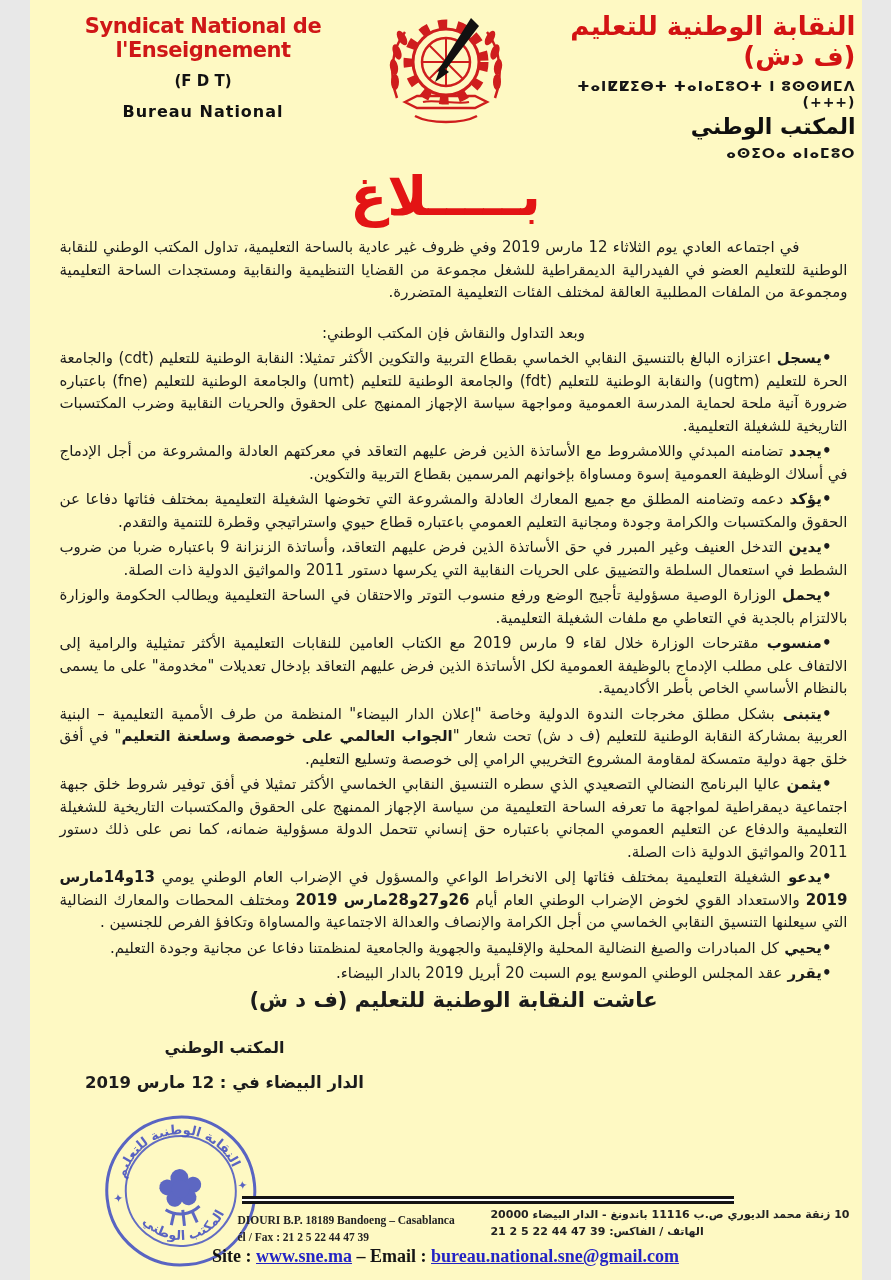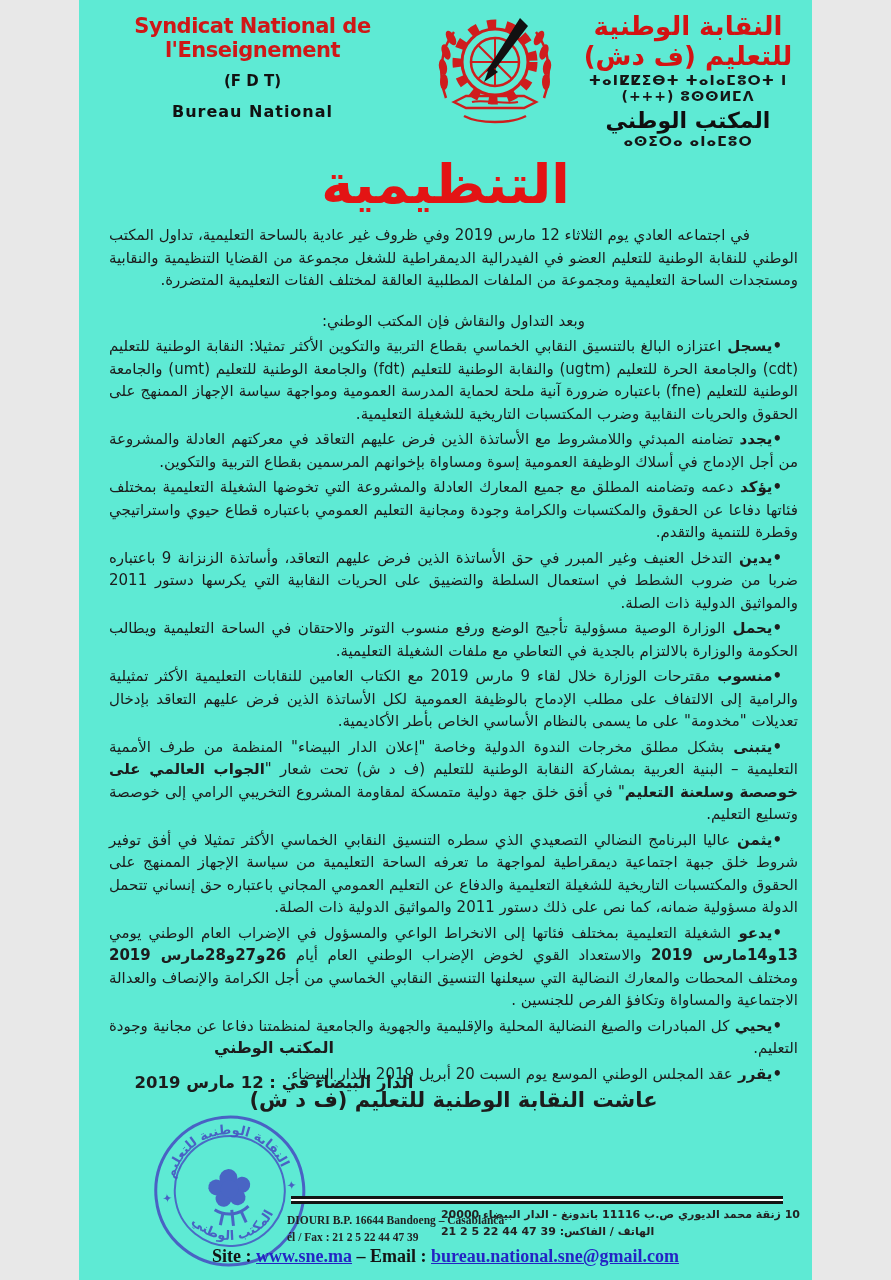--- a/index.html
+++ b/index.html
@@ -1,35 +1,35 @@
 <!DOCTYPE html>
 <html><head>
 <meta charset="utf-8">
 <style>
   * { margin:0; padding:0; box-sizing:border-box; }
   html,body { background:#e8e8e8; }
   .page {
     position:relative;
-    width:733px; height:1280px;
+    width:832px; height:1280px;
     margin:0 auto;
-    background:#5eead4;
+    background:#fef9c3;
     font-family:"DejaVu Sans", sans-serif;
     color:#1c1c1c;
     overflow:hidden;
   }
   
   .header { display:flex; align-items:flex-start; padding:10px 6px 0 6px; }
   .h-left { width:335px; text-align:center; padding-top:4px; }
   .fr-title { color:#cf1717; font-weight:bold; font-size:21px; letter-spacing:-0.5px; }
   .fr-fdt   { color:#111; font-weight:bold; font-size:15px; margin-top:10px; }
   .fr-bureau{ color:#111; font-weight:bold; font-size:16px; margin-top:12px; letter-spacing:1px; }
   .h-logo { width:150px; display:flex; justify-content:center; }
-  .h-right { flex:1; text-align:center; padding-top:2px; }
+  .h-right { flex:1; padding-top:2px; }
   .ar-title { color:#d31313; font-weight:bold; font-size:26px; line-height:1.15; }
-  .tif { color:#161616; font-weight:bold; font-size:14px; letter-spacing:1px; }
+  .tif { color:#161616; font-weight:bold; font-size:14px; margin-top:6px; letter-spacing:1px; }
   .ar-office { color:#0f0f0f; font-weight:bold; font-size:22px; margin-top:4px; }
   
   .doc-title {
     text-align:center;
     color:#e31414;
     font-weight:bold;
     font-size:54px;
     margin-top:6px;
     line-height:1.1;
   }
@@ -137,21 +137,21 @@
     </div>
 
     <div class="h-right" dir="rtl">
       <div class="ar-title">النقابة الوطنية للتعليم (ف دش)</div>
       <div class="tif">ⵜⴰⵏⵇⵇⵉⴱⵜ ⵜⴰⵏⴰⵎⵓⵔⵜ ⵏ ⵓⵙⵙⵍⵎⴷ (+++)</div>
       <div class="ar-office">المكتب الوطني</div>
       <div class="tif">ⴰⵙⵉⵔⴰ ⴰⵏⴰⵎⵓⵔ</div>
     </div>
   </div>
 
-  <div class="doc-title">التنظيمية</div>
+  <div class="doc-title">بـــــلاغ</div>
 
   <div class="body">
     <p class="intro">في اجتماعه العادي يوم الثلاثاء 12 مارس 2019 وفي ظروف غير عادية بالساحة التعليمية، تداول المكتب الوطني للنقابة الوطنية للتعليم العضو في الفيدرالية الديمقراطية للشغل مجموعة من القضايا التنظيمية والنقابية ومستجدات الساحة التعليمية ومجموعة من الملفات المطلبية العالقة لمختلف الفئات التعليمية المتضررة.</p>
     <p class="leadin">وبعد التداول والنقاش فإن المكتب الوطني:</p>
     <div>
         <p class="bullet"><span class="b">•يسجل </span><span>اعتزازه البالغ بالتنسيق النقابي الخماسي بقطاع التربية والتكوين الأكثر تمثيلا: النقابة الوطنية للتعليم (cdt) والجامعة الحرة للتعليم (ugtm) والنقابة الوطنية للتعليم (fdt) والجامعة الوطنية للتعليم (umt) والجامعة الوطنية للتعليم (fne) باعتباره ضرورة آنية ملحة لحماية المدرسة العمومية ومواجهة سياسة الإجهاز الممنهج على الحقوق والحريات النقابية وضرب المكتسبات التاريخية للشغيلة التعليمية.</span></p>
         <p class="bullet"><span class="b">•يجدد </span><span>تضامنه المبدئي واللامشروط مع الأساتذة الذين فرض عليهم التعاقد في معركتهم العادلة والمشروعة من أجل الإدماج في أسلاك الوظيفة العمومية إسوة ومساواة بإخوانهم المرسمين بقطاع التربية والتكوين.</span></p>
         <p class="bullet"><span class="b">•يؤكد </span><span>دعمه وتضامنه المطلق مع جميع المعارك العادلة والمشروعة التي تخوضها الشغيلة التعليمية بمختلف فئاتها دفاعا عن الحقوق والمكتسبات والكرامة وجودة ومجانية التعليم العمومي باعتباره قطاع حيوي واستراتيجي وقطرة للتنمية والتقدم.</span></p>
         <p class="bullet"><span class="b">•يدين </span><span>التدخل العنيف وغير المبرر في حق الأساتذة الذين فرض عليهم التعاقد، وأساتذة الزنزانة 9 باعتباره ضربا من ضروب الشطط في استعمال السلطة والتضييق على الحريات النقابية التي يكرسها دستور 2011 والمواثيق الدولية ذات الصلة.</span></p>
         <p class="bullet"><span class="b">•يحمل </span><span>الوزارة الوصية مسؤولية تأجيج الوضع ورفع منسوب التوتر والاحتقان في الساحة التعليمية ويطالب الحكومة والوزارة بالالتزام بالجدية في التعاطي مع ملفات الشغيلة التعليمية.</span></p>
@@ -199,21 +199,21 @@
         <path d="M70,100 L66,112"></path>
         <path d="M88,100 L92,112"></path>
         <path d="M79,98 L79,114"></path>
       </g>
     </svg>
   </div>
 
   <div class="f-rule"></div>
 
   <div class="f-left">
-    <div>DIOURI B.P. 16644 Bandoeng – Casablanca</div>
+    <div>DIOURI B.P. 18189 Bandoeng – Casablanca</div>
     <div>él / Fax : 21 2 5 22 44 47 39</div>
   </div>
 
   <div class="f-right">
     <div>10 زنقة محمد الديوري ص.ب 11116 باندونغ - الدار البيضاء 20000</div>
     <div>الهاتف / الفاكس: 39 47 44 22 5 2 21</div>
   </div>
 
   <div class="f-site">
     <span>Site : </span><a href="#">www.sne.ma</a><span> – Email : </span><a href="#">bureau.national.sne@gmail.com</a>

